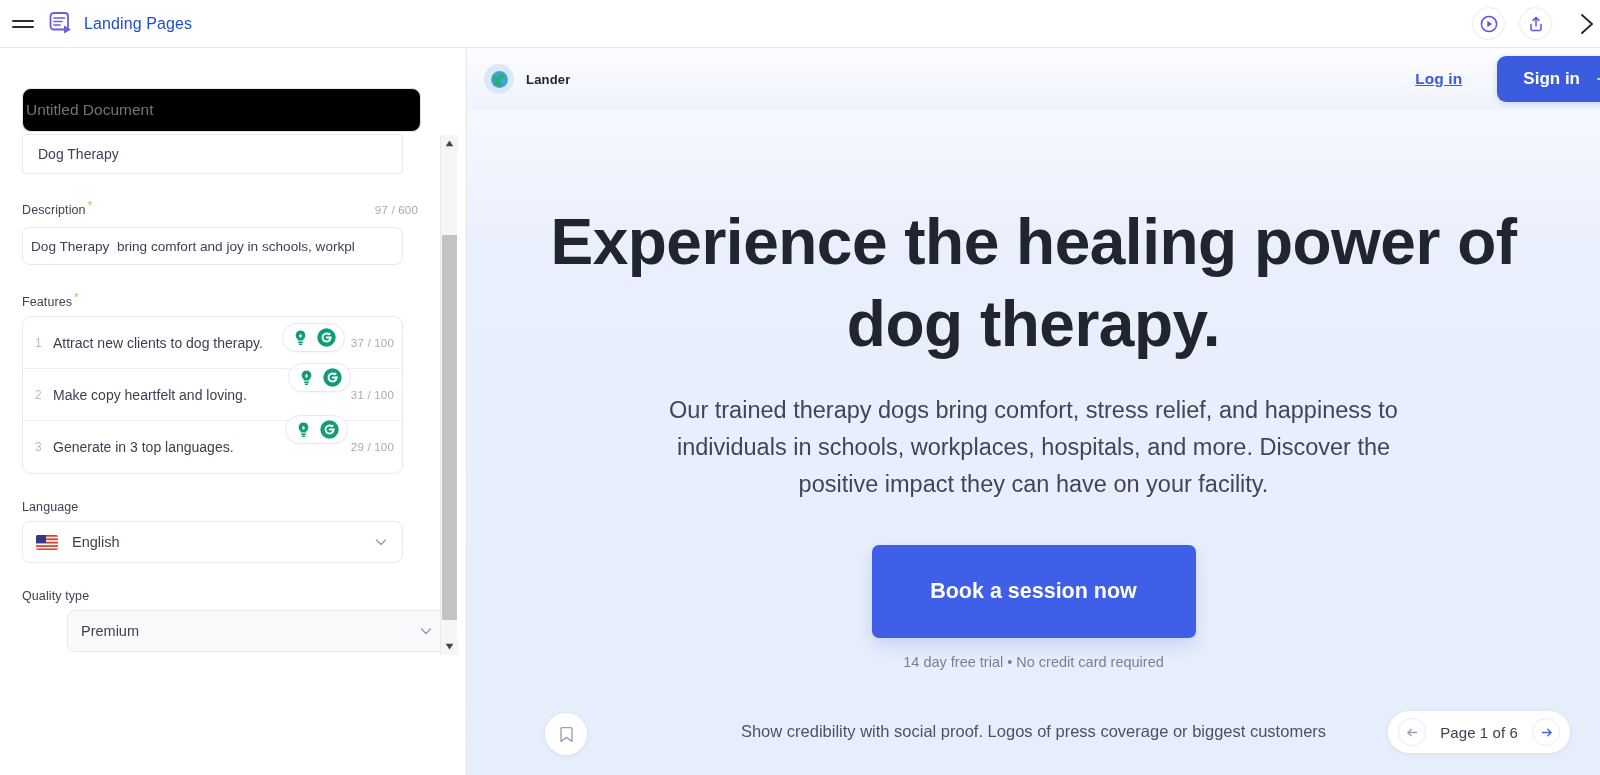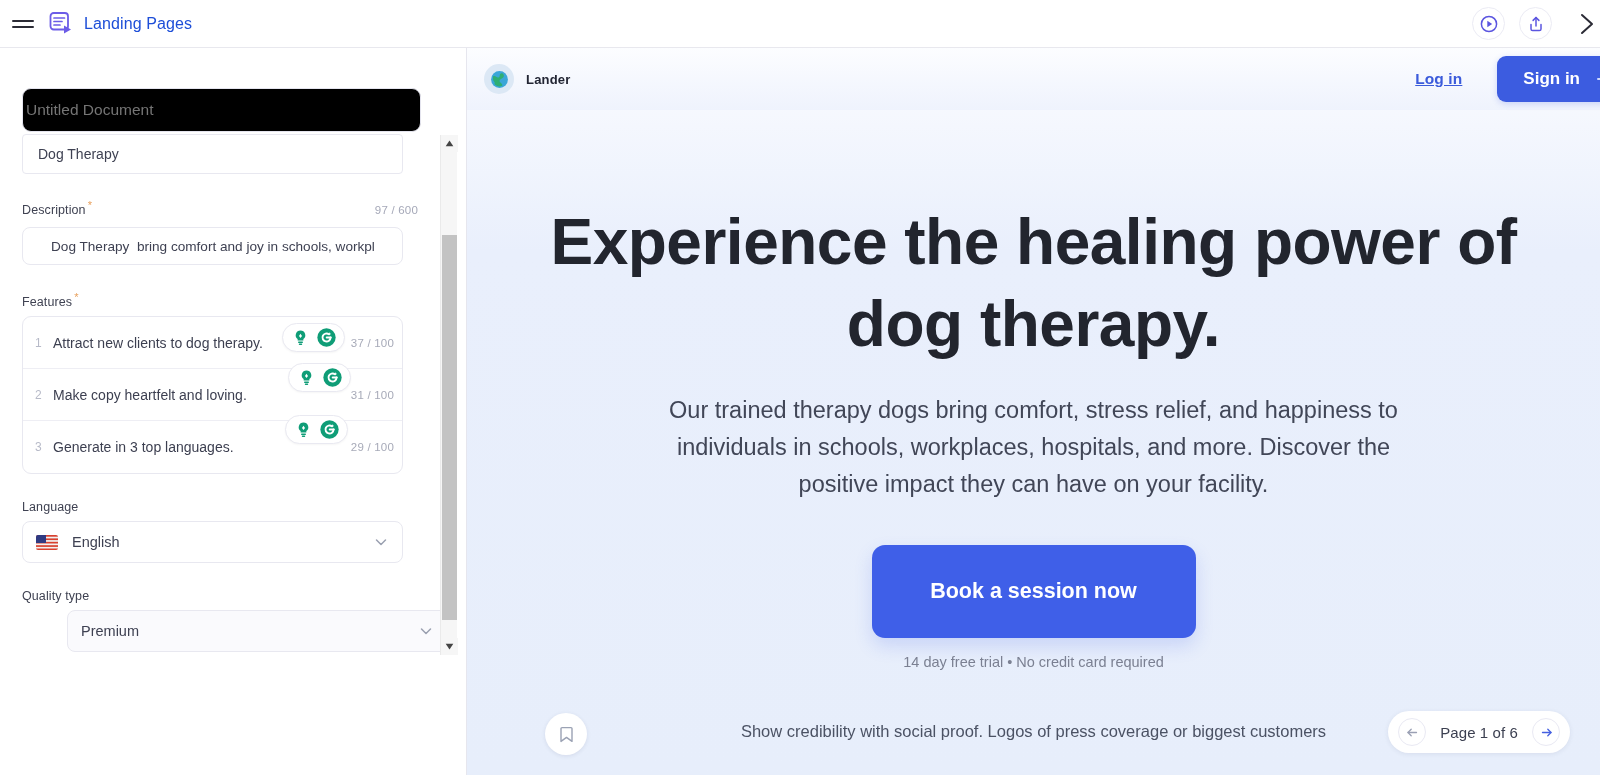--- a/index.html
+++ b/index.html
@@ -72,21 +72,21 @@
   .subtitle-input {
     width: 381px; height: 40px; border: 1px solid #e8e8f0; border-radius: 4px;
     background: #fff; font-size: 14px; color: #3e4152;
     padding: 0 15px; margin-top: 2px;
     font-family: "Liberation Sans", sans-serif; outline: none;
   }
   .desc-block { margin-top: 25px; }
   .desc-input {
     width: 381px; height: 38px; border: 1px solid #e8e8f0; border-radius: 8px;
     background: #fff; font-size: 13.6px; color: #3e4152;
-    padding: 0 28px; margin-top: 3px;
+    padding: 0 8px; margin-top: 3px;
     font-family: "Liberation Sans", sans-serif; outline: none;
     text-overflow: clip; white-space: nowrap; overflow: hidden;
   }
   .features-block { margin-top: 26px; }
   .features-box {
     width: 381px; border: 1px solid #e8e8f0; border-radius: 9px;
     background: #fff; margin-top: 3px; overflow: visible;
   }
   .feature-row {
     position: relative; display: flex; align-items: center;
@@ -179,21 +179,21 @@
   .hero h1 {
     font-size: 64px; line-height: 1.28; color: #22252e; font-weight: bold;
     letter-spacing: -.5px; max-width: 1060px; margin: 0 auto;
   }
   .hero p.sub {
     margin: 26px auto 0 auto; max-width: 790px;
     font-size: 23.5px; line-height: 1.58; color: #414657; font-weight: normal;
   }
   .cta-wrap { margin-top: 42px; display: flex; flex-direction: column; align-items: center; }
   .cta-btn {
-    background: #3f5fe8; color: #fff; border: none; border-radius: 13px;
+    background: #3f5fe8; color: #fff; border: none; border-radius: 7px;
     width: 324px; height: 93px; font-size: 21.5px; font-weight: bold; cursor: pointer;
     font-family: "Liberation Sans", sans-serif;
     box-shadow: 0 8px 18px rgba(63,95,232,.18);
   }
   .cta-note { margin-top: 16px; font-size: 14.5px; color: #7b8092; }
 
   .preview-footer {
     position: absolute; bottom: 0; left: 0; width: 1133px; height: 96px;
   }
   .bookmark-fab {

